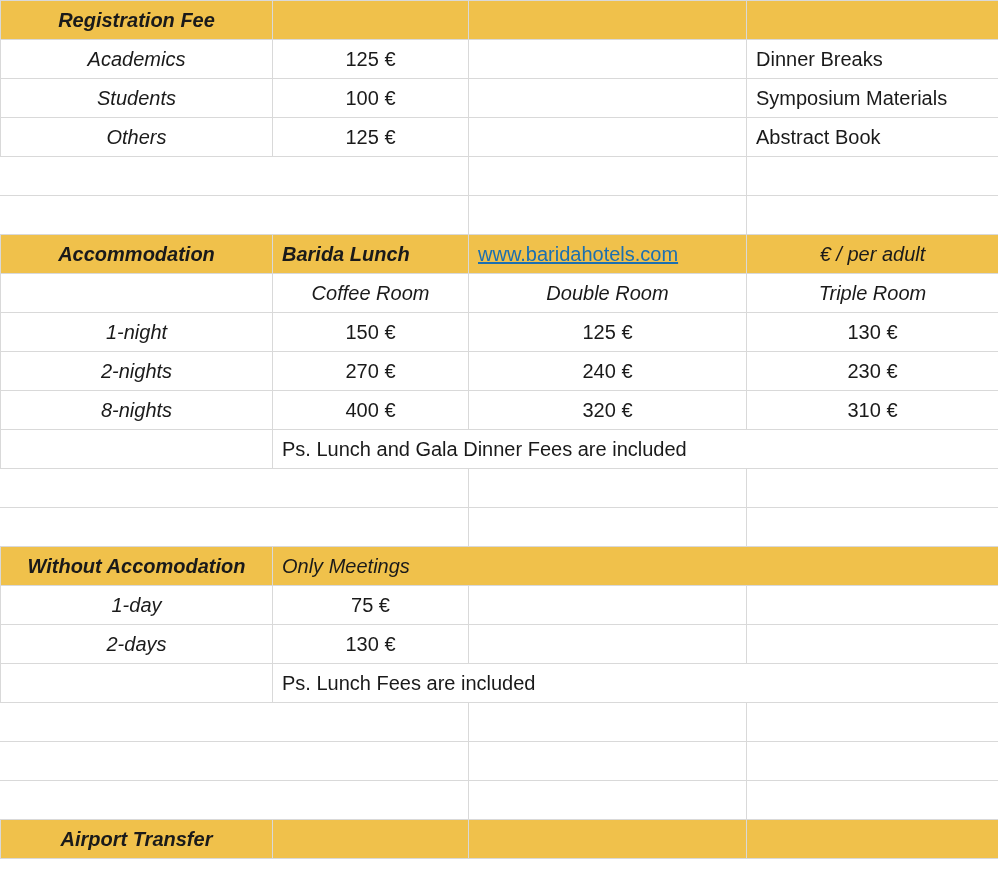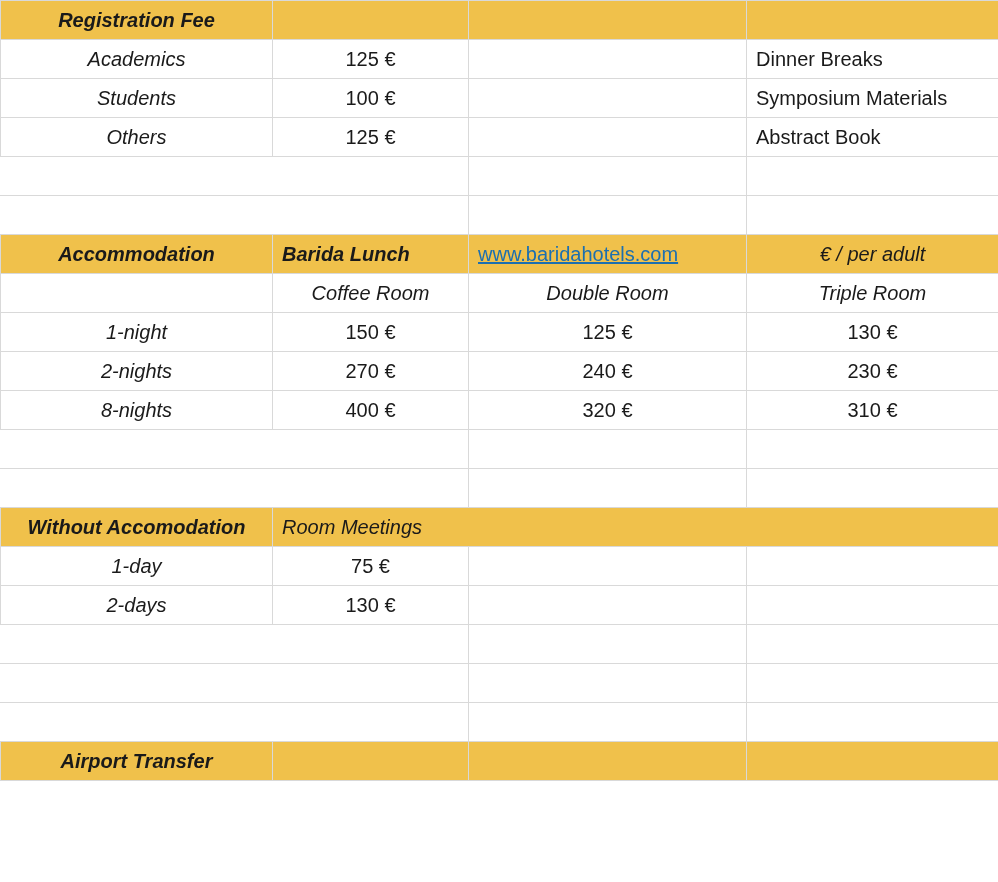--- a/index.html
+++ b/index.html
@@ -131,53 +131,61 @@
       <td class="center">230 €</td>
     </tr>
 
     <tr>
       <td class="i right">8-nights</td>
       <td class="center">400 €</td>
       <td class="center">320 €</td>
       <td class="center">310 €</td>
     </tr>
 
+    <tr>
+      <td></td>
+      <td class="left" colspan="3">Ps. Lunch and Gala Dinner Fees are included</td>
+    </tr>
 
     <tr class="blank-row">
       <td class="noborder-side"></td>
       <td></td>
       <td></td>
       <td></td>
     </tr>
     <tr class="blank-row">
       <td class="noborder-side"></td>
       <td></td>
       <td></td>
       <td></td>
     </tr>
 
     <tr>
       <td class="hl b right">Without Accomodation</td>
-      <td class="hl i left" colspan="3">Room Meetings</td>
+      <td class="hl i left" colspan="3">Only Meetings</td>
     </tr>
 
     <tr>
       <td class="i right">1-day</td>
       <td class="center">75 €</td>
       <td></td>
       <td></td>
     </tr>
 
     <tr>
       <td class="i right">2-days</td>
       <td class="center">130 €</td>
       <td></td>
       <td></td>
     </tr>
 
+    <tr>
+      <td></td>
+      <td class="left" colspan="3">Ps. Lunch Fees are included</td>
+    </tr>
 
     <tr class="blank-row">
       <td class="noborder-side"></td>
       <td></td>
       <td></td>
       <td></td>
     </tr>
     <tr class="blank-row">
       <td class="noborder-side"></td>
       <td></td>

